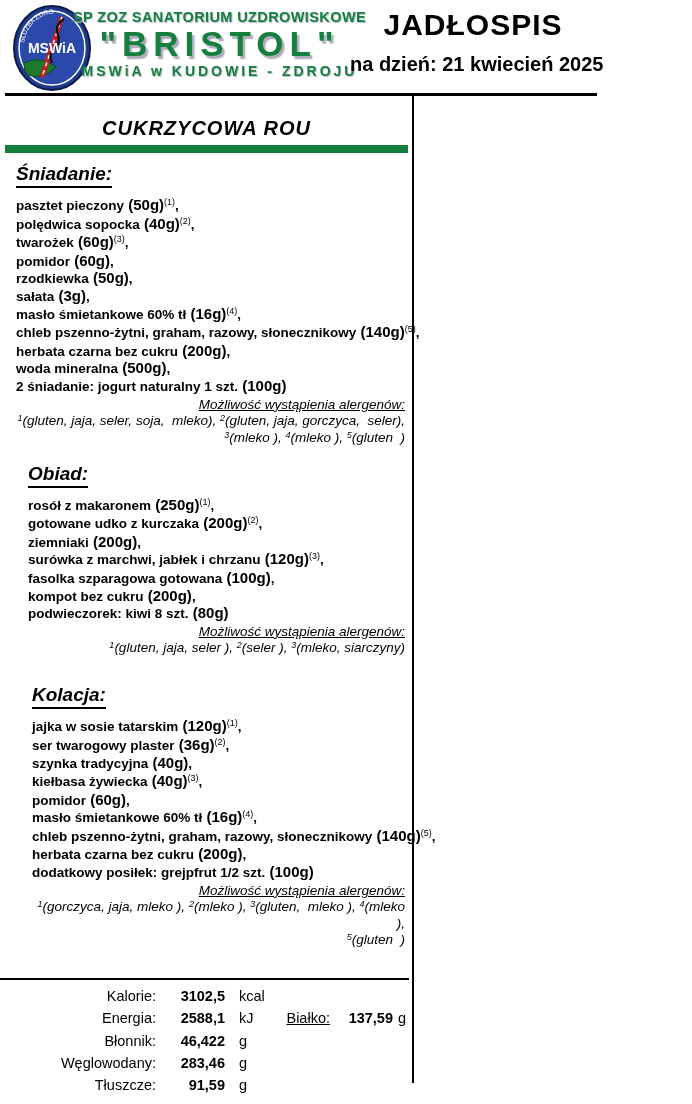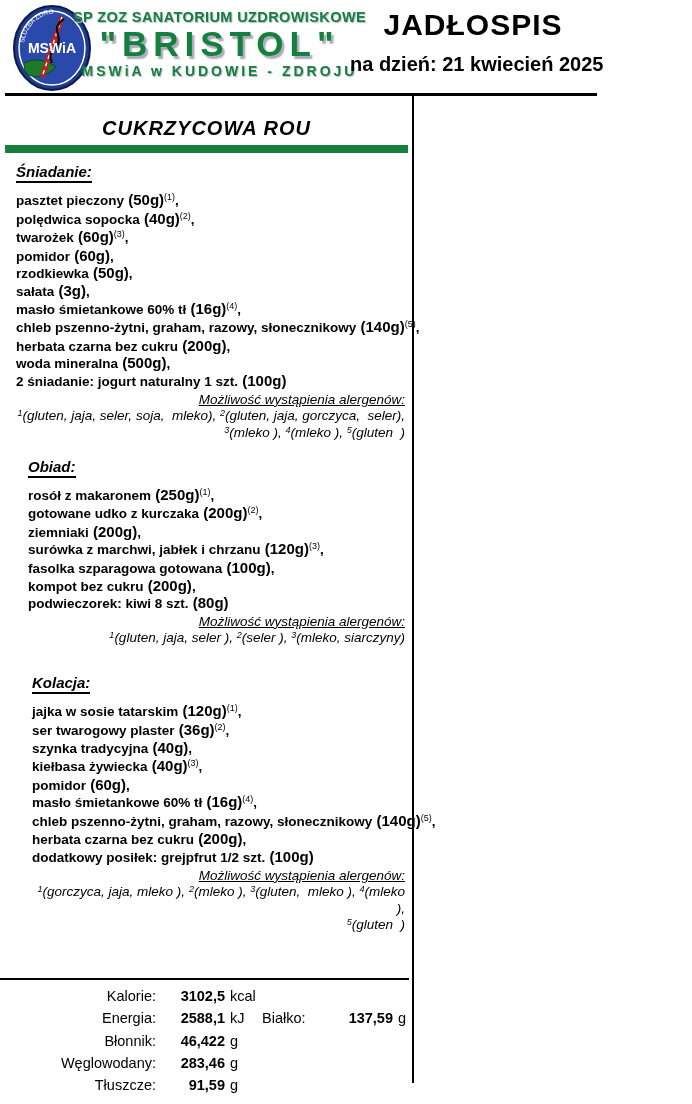--- a/index.html
+++ b/index.html
@@ -25,38 +25,38 @@
   .content-left{position:absolute;left:5px;top:97px;width:403px;height:1007px;}
   .diet-title-wrap{border-bottom:8px solid #15803d;text-align:center;padding:20px 0 5px;}
   .diet-title{font-size:20px;font-weight:bold;font-style:italic;letter-spacing:1px;}
 
   .sections{padding-left:11px;padding-right:3px;}
   .menu-section{margin:0;}
   .menu-section:nth-of-type(1){margin-top:10px;}
   .menu-section:nth-of-type(2){margin-top:15px;margin-left:12px;}
   .menu-section:nth-of-type(3){margin-top:27px;margin-left:16px;}
   .sec-heading{margin-bottom:9px;}
-  .sec-title{display:inline-block;font-size:15px;font-weight:bold;font-style:italic;
+  .sec-title{display:inline-block;font-size:19px;font-weight:bold;font-style:italic;
              border-bottom:2px solid #000;padding-bottom:1px;}
   .item-line{font-size:13.5px;font-weight:bold;line-height:16.6px;white-space:nowrap;}
   .wt{font-size:15px;font-weight:bold;}
   .sp{font-size:9px;font-weight:normal;position:relative;top:-5px;}
   .allergen-header{text-align:right;font-style:italic;font-size:13.5px;line-height:16px;margin-top:1px;}
   .allergen-header span{text-decoration:underline;}
   .allergen-line{text-align:right;font-style:italic;font-size:13.5px;line-height:15.5px;white-space:pre-wrap;}
   .allergen-line .asup{font-size:9px;position:relative;top:-4px;font-style:italic;}
 
   
   .nutrition{position:absolute;left:-5px;top:881px;width:409px;border-top:2px solid #000;padding-top:5px;}
   .nrow{position:relative;height:22.3px;display:flex;align-items:center;font-size:14.5px;}
   .nlabel{width:122px;text-align:right;padding-left:34px;}
   .nvalue{font-weight:bold;width:62px;text-align:right;margin-left:7px;}
-  .nunit{margin-left:5px;}
+  .nunit{margin-left:14px;}
   .bialko{position:absolute;left:262px;top:0;height:22.3px;display:flex;align-items:center;}
-  .blabel{width:68px;}
+  .blabel{width:68px;text-align:right;text-decoration:underline;}
   .bvalue{font-weight:bold;width:56px;text-align:right;margin-left:7px;}
   .bunit{margin-left:5px;}
 </style>
 </head>
 <body>
 
 <div class="page">
 
   <div class="hdr">
     <svg class="logo" viewBox="0 0 80 86" xmlns="http://www.w3.org/2000/svg">

